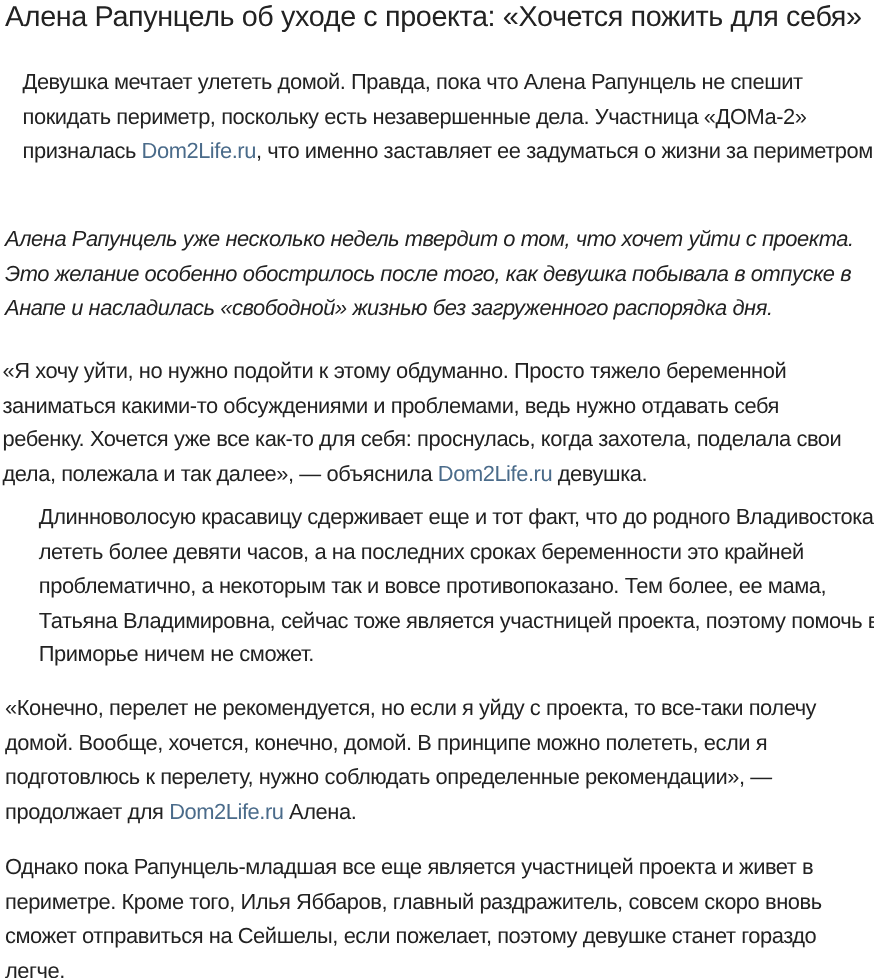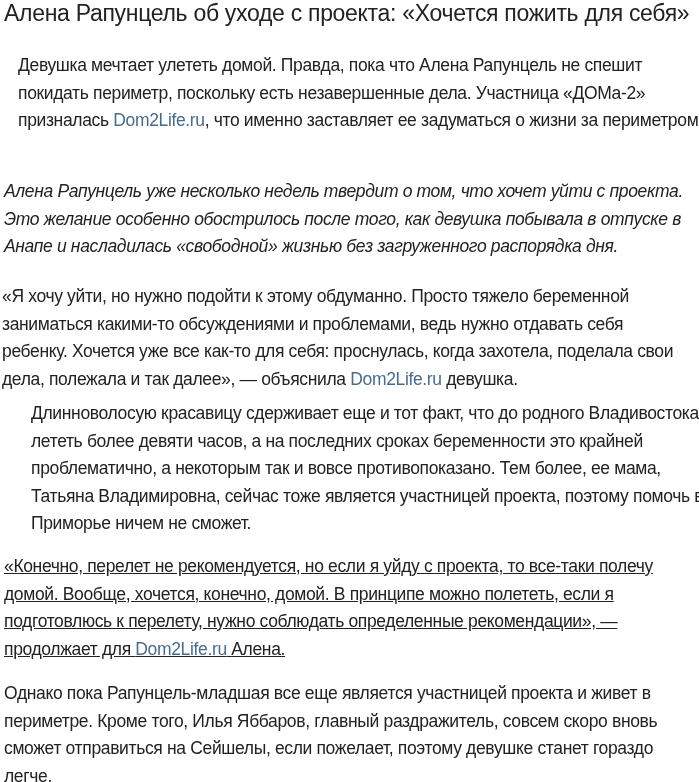--- a/index.html
+++ b/index.html
@@ -15,21 +15,21 @@
   }
   .para {
     font-size: 17.5px; line-height: 27.5px; margin: 0;
     letter-spacing: -0.35px; color: #222;
   }
   .link { color: #4a6b8a; text-decoration: none; }
   .p0 { position: absolute; top: 52px; left: 18px; width: 690px; }
   .p1 { position: absolute; top: 178px; left: 4px; width: 690px; font-style: italic; }
   .p2 { position: absolute; top: 283px; left: 2px; width: 690px; }
   .p3 { position: absolute; top: 400px; left: 4px; width: 690px; margin-left: 27px; }
-  .p4 { position: absolute; top: 553px; left: 4px; width: 690px; text-decoration: underline; }
+  .p4 { position: absolute; top: 553px; left: 4px; width: 690px; }
   .p5 { position: absolute; top: 680px; left: 4px; width: 690px; }
   .title-wrap { position: absolute; top: 0; left: 4px; width: 690px; }
 </style>
 </head>
 <body>
 
 <div class="article">
   <div class="title-wrap">
     <h1 class="title">Алена Рапунцель об уходе с проекта: «Хочется пожить для себя»</h1>
   </div>

